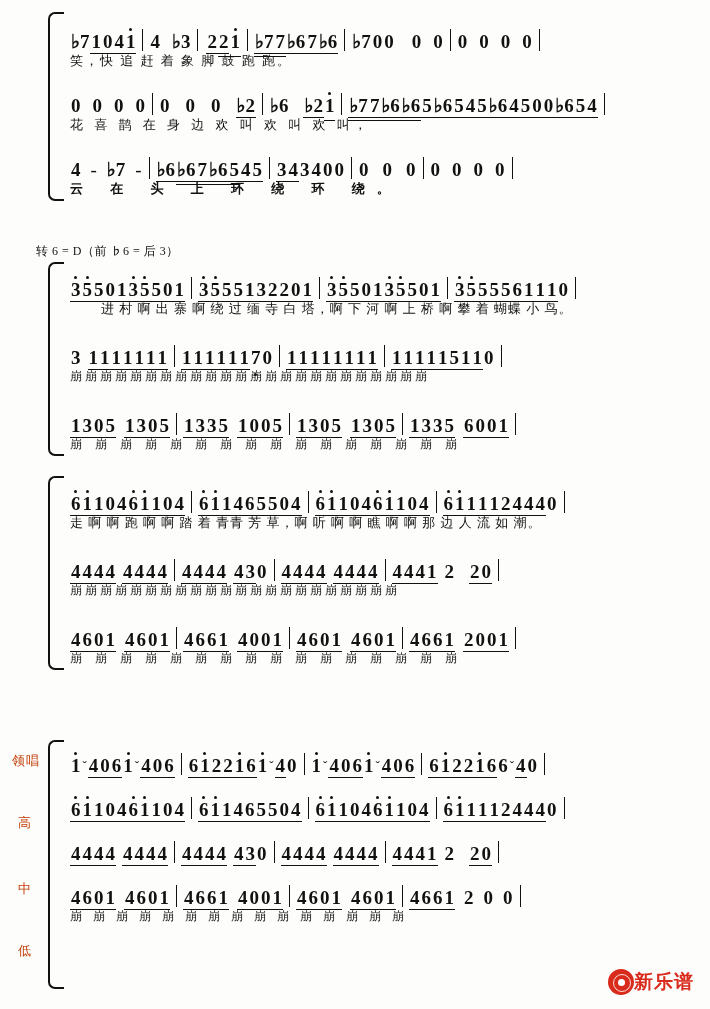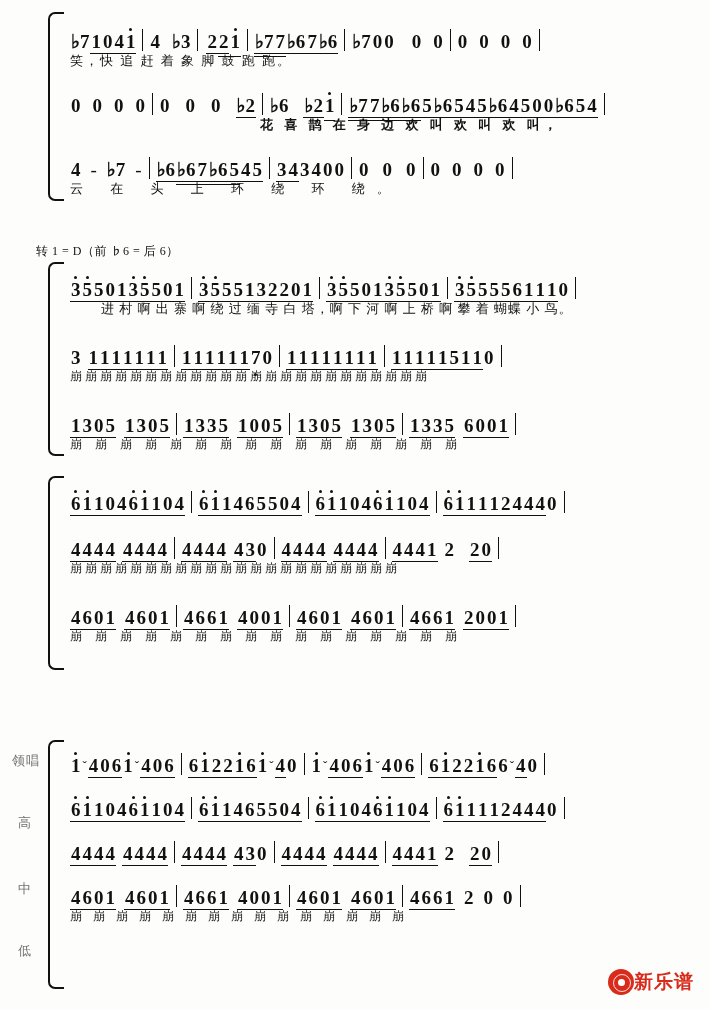--- a/index.html
+++ b/index.html
@@ -113,21 +113,21 @@
     width: 3px; height: 3px;
     margin-left: -1.5px;
     background: #111;
     border-radius: 50%;
   }
 
   .partlabel {
     position: absolute;
     left: 10px;
     font-size: 13px;
-    color: #737373;
+    color: #c2410c;
     letter-spacing: 1px;
   }
 
   .keyline {
     position: absolute;
     left: 36px;
     font-size: 12px;
     letter-spacing: 0.5px;
   }
 
@@ -246,21 +246,21 @@
           <span class="tok num u1">4</span>
           <span class="tok num u1">5</span>
           <span class="tok num u1">0</span>
           <span class="tok num u1">0</span>
           <span class="tok num u1">♭6</span>
           <span class="tok num u1">5</span>
           <span class="tok num u1">4</span>
           <span class="bar"></span>
         </div>
         <div class="lyricrow">
-          <span style="margin-left:190px;letter-spacing:4px;font-weight:bold;">花 喜 鹊 在 身 边 欢 叫 欢 叫 欢 叫，</span>
+          <span style="letter-spacing:4px;">花 喜 鹊 在 身 边 欢 叫 欢 叫 欢 叫，</span>
         </div>
       </div>
 
       <div class="stave" style="margin-top:12px;">
         <div class="noterow">
           <span class="tok num">4</span>
           <span class="tok" style="margin-left:8px;">-</span>
           <span class="tok num" style="margin-left:8px;">♭7</span>
           <span class="tok" style="margin-left:8px;">-</span>
           <span class="bar"></span>
@@ -283,28 +283,28 @@
           <span class="tok num" style="margin-left:12px;">0</span>
           <span class="tok num" style="margin-left:12px;">0</span>
           <span class="bar"></span>
           <span class="tok num">0</span>
           <span class="tok num" style="margin-left:10px;">0</span>
           <span class="tok num" style="margin-left:10px;">0</span>
           <span class="tok num" style="margin-left:10px;">0</span>
           <span class="bar"></span>
         </div>
         <div class="lyricrow">
-          <span style="letter-spacing:12px;">云 在 头 上 环 绕 环 绕。</span>
+          <span style="letter-spacing:12px;font-weight:bold;">云 在 头 上 环 绕 环 绕。</span>
         </div>
       </div>
 
     </div>
   </div>
 
-  <div class="keyline" style="top:243px;">转 1 = D（前 ♭6 = 后 6）</div>
+  <div class="keyline" style="top:243px;">转 6 = D（前 ♭6 = 后 3）</div>
 
   <div class="system" style="top:262px;">
     <div class="brace" style="height:190px;"></div>
     <div class="staves">
 
       <div class="stave">
         <div class="noterow" style="padding-top:8px;">
           <span class="tok num u1 dotabove">3</span>
           <span class="tok num u1 dotabove">5</span>
           <span class="tok num u1">5</span>
@@ -490,20 +490,23 @@
           <span class="tok num u1">1</span>
           <span class="tok num u1">1</span>
           <span class="tok num u1">1</span>
           <span class="tok num u1">2</span>
           <span class="tok num u1">4</span>
           <span class="tok num u1">4</span>
           <span class="tok num u1">4</span>
           <span class="tok num">0</span>
           <span class="bar"></span>
         </div>
+        <div class="lyricrow">
+          <span style="letter-spacing:1px;">走 啊 啊 跑 啊 啊 踏 着 青青 芳 草，啊 听 啊 啊 瞧 啊 啊 那 边 人 流 如 潮。</span>
+        </div>
       </div>
 
       <div class="stave" style="margin-top:16px;">
         <div class="noterow">
           <span class="tok num u1">4</span>
           <span class="tok num u1">4</span>
           <span class="tok num u1">4</span>
           <span class="tok num u1">4</span>
           <span class="tok num u1" style="margin-left:6px;">4</span>
           <span class="tok num u1">4</span>

